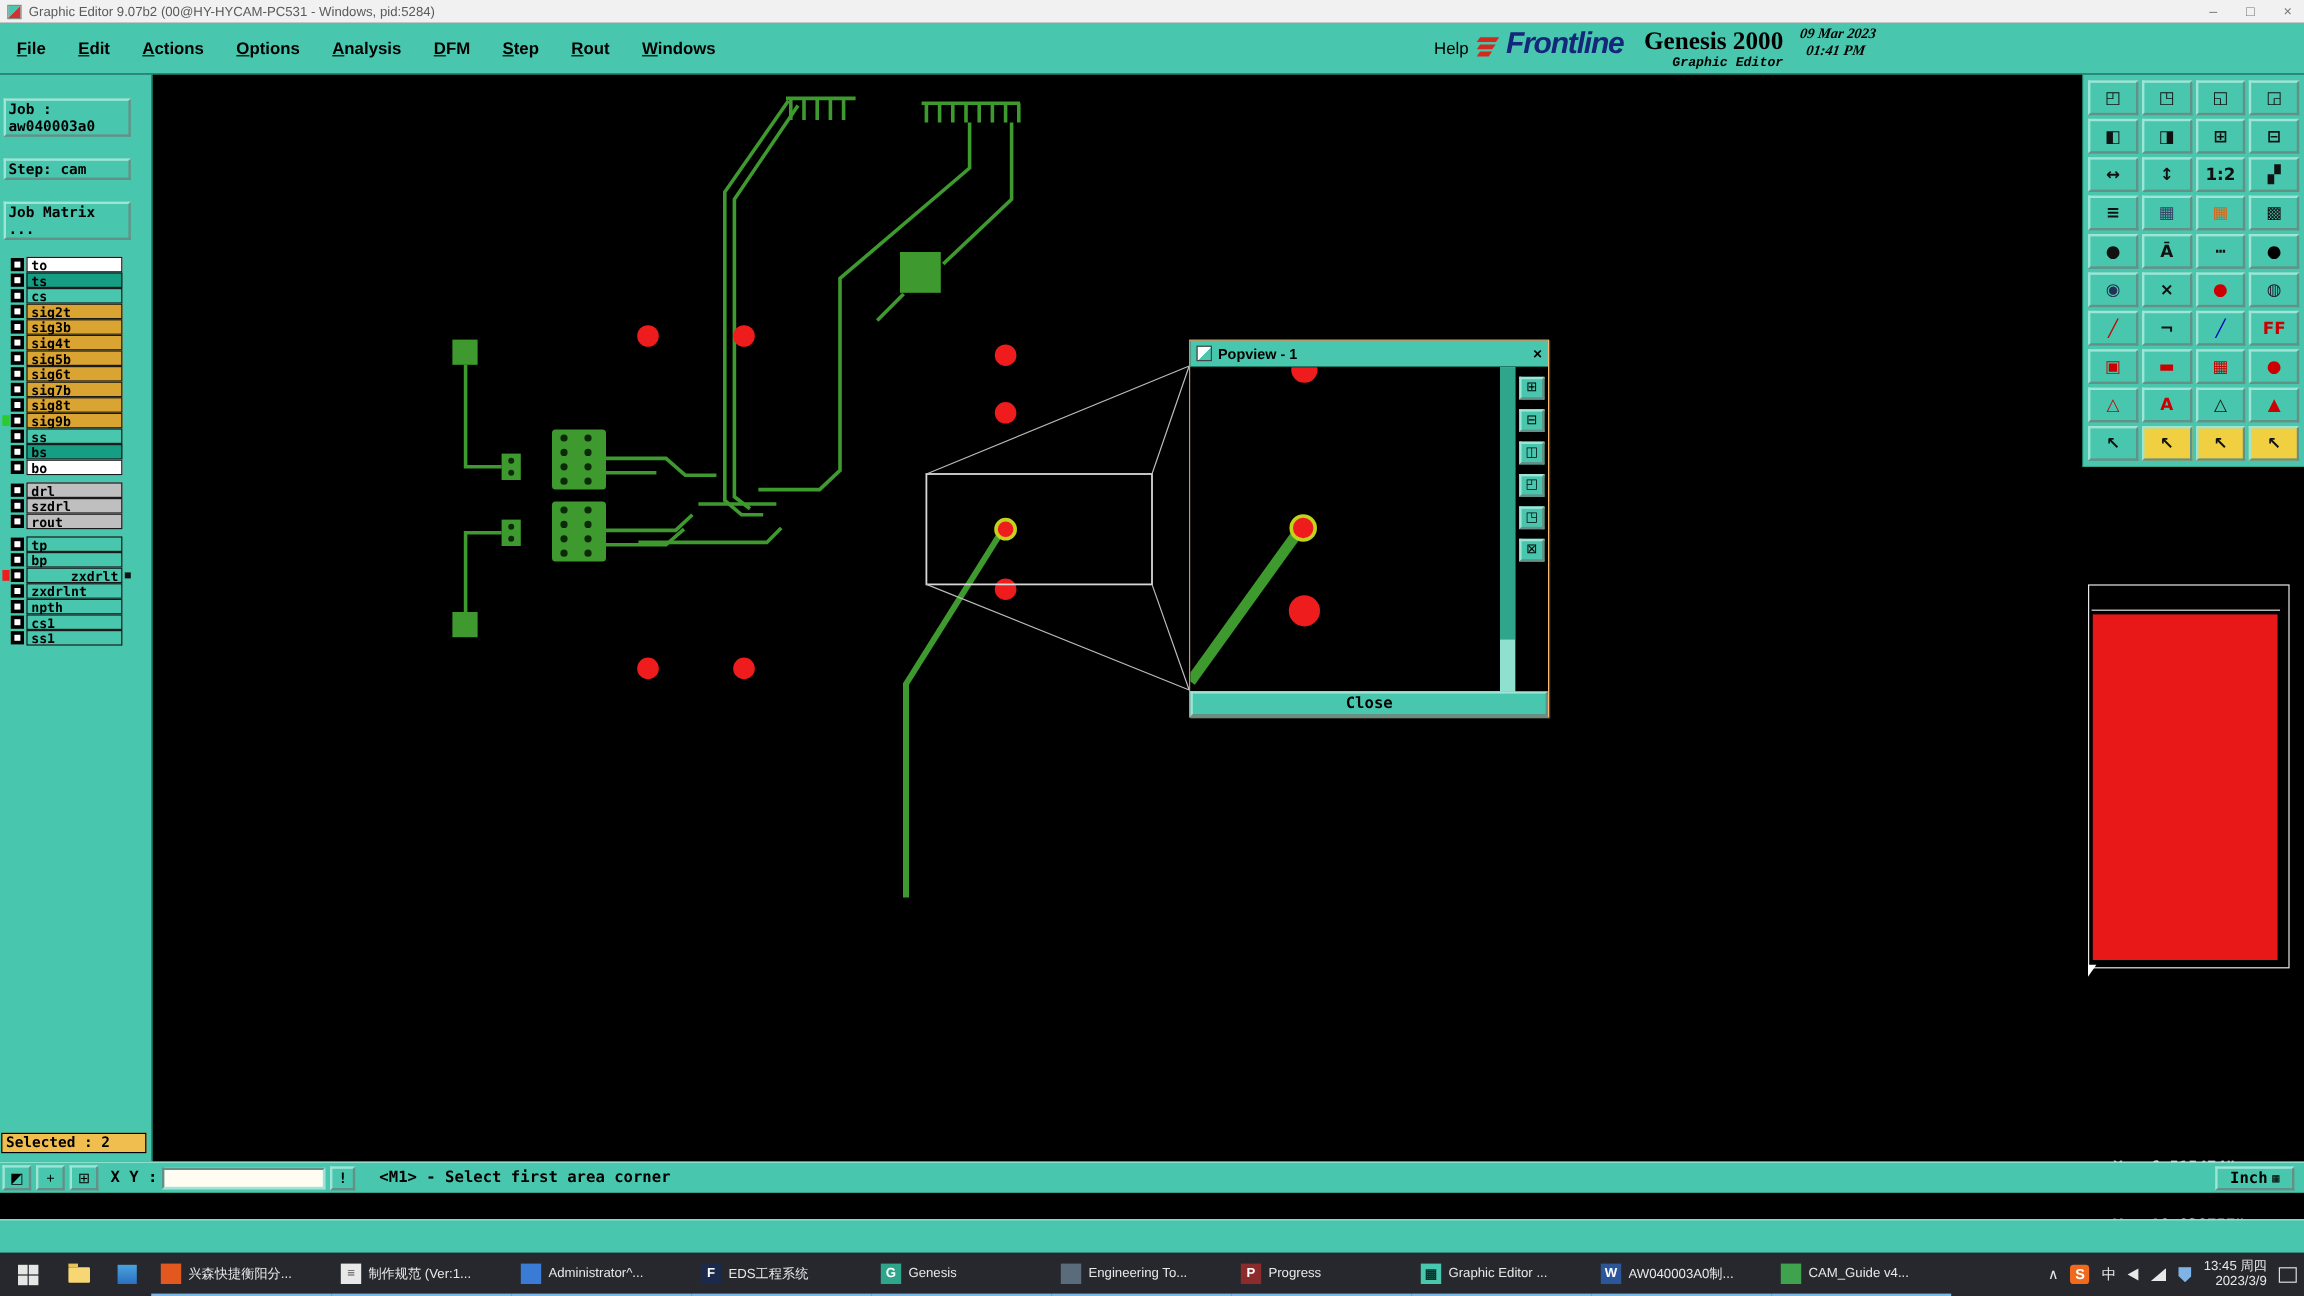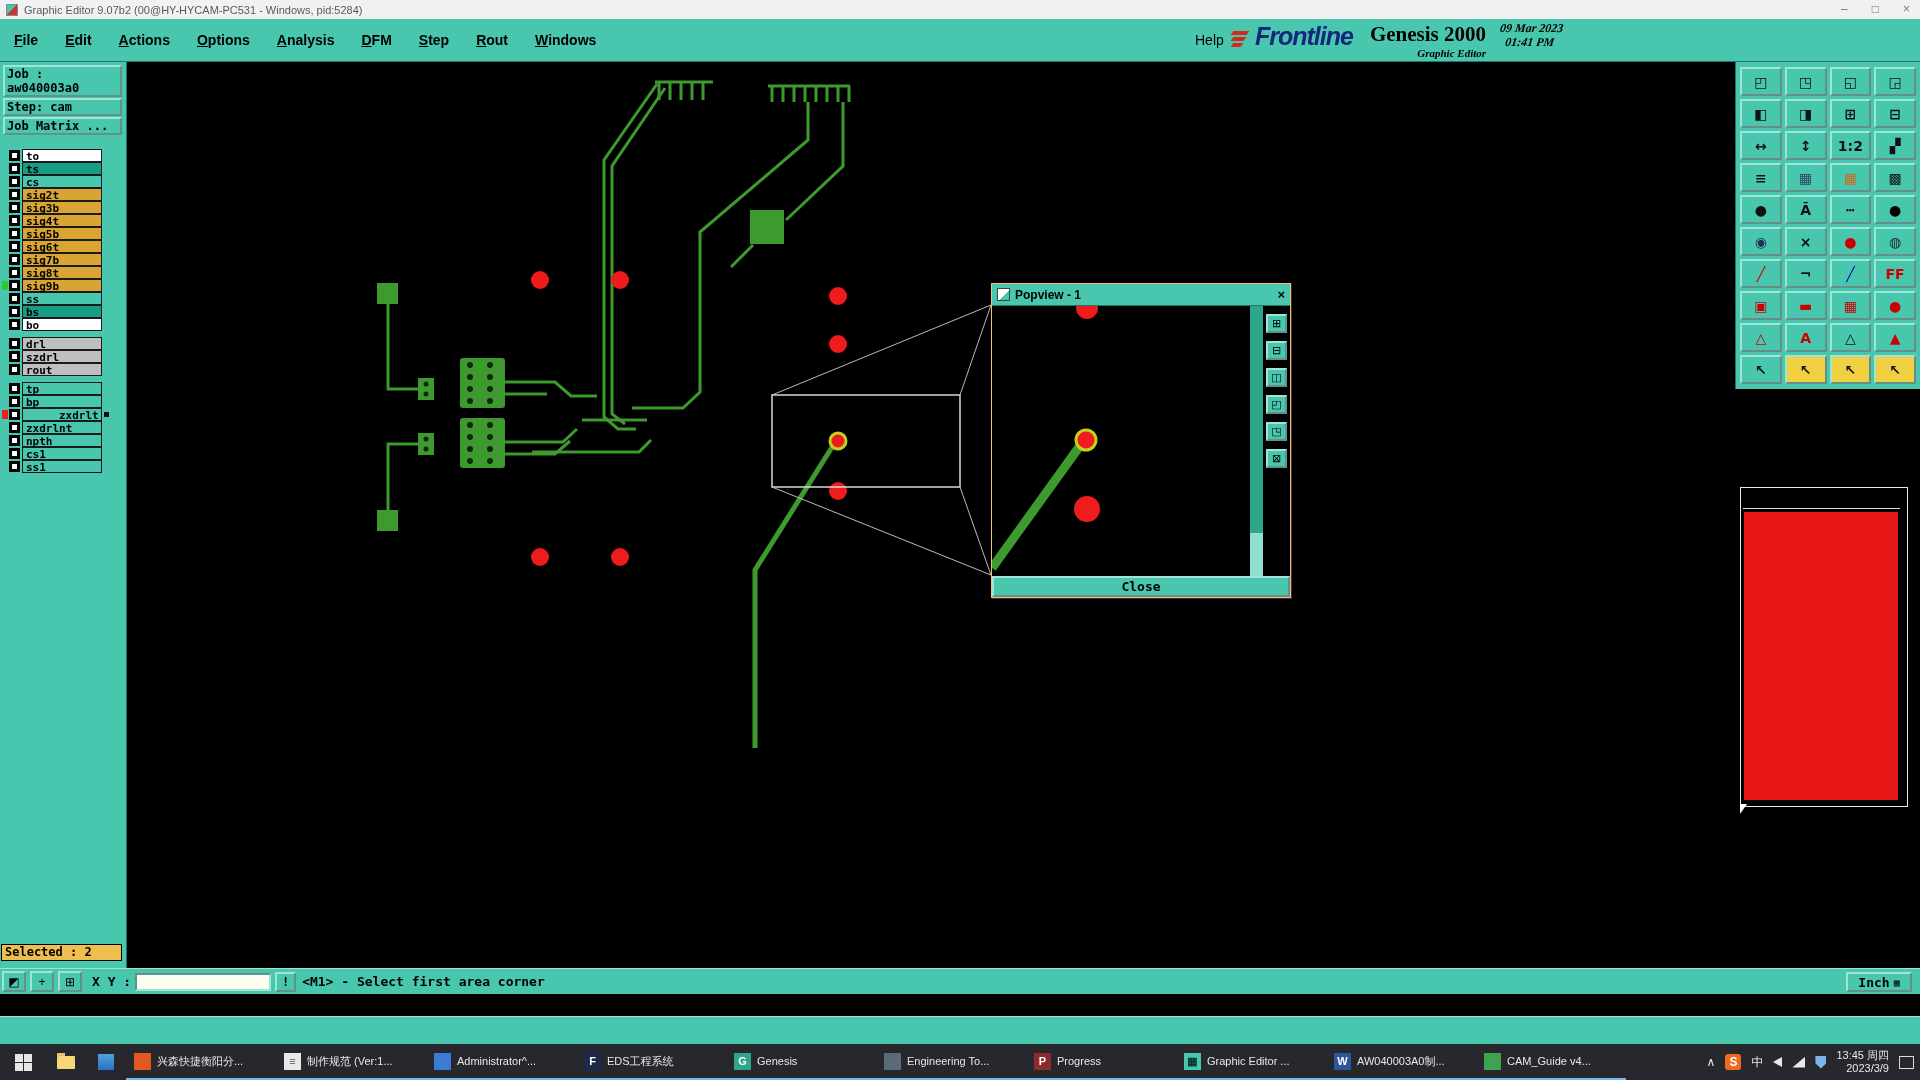--- a/index.html
+++ b/index.html
@@ -20,28 +20,28 @@
     font-weight:bold; font-size:14px; color:#000; z-index:15; }
   .menu-item::first-letter { text-decoration:underline; }
   .menu-help { position:absolute; left:1195px; font-weight:normal;text-align:center; }
   .branding { position:absolute; left:1232px; top:3px; display:flex; align-items:flex-start; gap:7px; }
   .fl-marks { display:flex; flex-direction:column; gap:2px; margin-top:9px; }
   .fl-marks i { display:block; height:4px; background:#D42A1E; transform:skewX(-35deg); }
   .fl-marks i:nth-child(1){ width:16px; } .fl-marks i:nth-child(2){ width:13px; } .fl-marks i:nth-child(3){ width:10px; }
   .fl-text { color:#15277B; font-style:italic; font-weight:bold; font-size:25px; letter-spacing:-1px; }
   .prod-col { display:flex; flex-direction:column; align-items:flex-end; margin-left:10px; }
   .product { font-family:"Liberation Serif",serif; font-weight:bold; font-size:21px; }
-  .subtitle { font-family:Liberation Serif, serif; font-style:italic; font-weight:bold; font-size:11px;text-align:center; }
+  .subtitle { font-family:Liberation Mono, monospace; font-style:italic; font-weight:bold; font-size:11px;text-align:center; }
   .date-block { font-family:"Liberation Serif",serif; font-style:italic; font-weight:bold; font-size:12px;
     transform:skewX(-8deg); line-height:1.15; margin-left:6px; }
 
   
   #leftpanel { position:absolute; left:0; top:62px; width:127px; height:906px; background:#49C7AE;
     border-right:1px solid #1E7A66; padding:2px; z-index:5; }
-  .job-box { display:block; width:119px; margin:1px 0 0 1px; background:#49C7AE; border:2px outset #9FE5D6;
+  .job-box { display:block; width:106px; margin:18px 0 0 1px; background:#49C7AE; border:2px outset #9FE5D6;
     font:bold 12px "DejaVu Sans Mono",monospace; color:#000; padding:0 2px; line-height:14px; text-align:left; }
   .layer-list { margin-top:14px; }
   .layer-group { margin-bottom:6px; }
   .lrow { display:flex; align-items:center; height:13px; }
   .lmark { width:6px; height:9px; margin-right:1px; flex:none; }
   .lchk { width:11px; height:11px; background:#000; position:relative; margin-right:2px; flex:none; }
   .lchk::after { content:""; position:absolute; left:3px; top:3px; width:5px; height:5px; background:#fff; }
   .lname { width:80px; height:13px; line-height:12px; font:bold 11px "DejaVu Sans Mono",monospace;
     color:#000; padding-left:3px; border:1px solid #1a1a1a; background:#49C7AE; }
   .lmark2 { width:5px; height:5px; margin-left:2px; flex:none; }
@@ -86,21 +86,21 @@
 
   
   #row-tools { position:absolute; left:0; top:968px; width:1920px; height:26px; background:#49C7AE;
     border-top:1px solid #9FE5D6; display:flex; align-items:center; padding-left:2px; gap:4px; z-index:6; }
   .mini-btn { width:24px; height:21px; background:#49C7AE; border:2px outset #9FE5D6; font-size:12px; padding:0; }
   .xy-label { font:bold 13px "DejaVu Sans Mono",monospace; margin-left:6px; }
   .xy-input { width:136px; height:18px; border:2px inset #9FE5D6; background:#FFFDF2;
     font:12px "DejaVu Sans Mono",monospace; }
   .alert-btn { width:21px; height:20px; background:#49C7AE; border:2px outset #9FE5D6;
     font:bold 12px "DejaVu Sans Mono",monospace; }
-  .prompt { font:bold 13px "DejaVu Sans Mono",monospace; margin-left:2px; }
+  .prompt { font:bold 13px "DejaVu Sans Mono",monospace; margin-left:16px; }
   .units-btn { position:absolute; right:8px; top:3px; height:20px; width:66px; background:#49C7AE;
     border:2px outset #9FE5D6; font:bold 13px "DejaVu Sans Mono",monospace;
     display:flex; align-items:center; justify-content:center; gap:4px; }
   .units-ic { font-size:10px; }
   #row-status { position:absolute; left:0; top:994px; width:1920px; height:22px; background:#49C7AE;
     border-top:1px solid #1E7A66; z-index:6; }
   .status-text { position:absolute; left:775px; top:3px; transform:translateX(-50%);
     font:bold 13px "DejaVu Sans Mono",monospace; }
   #row-filler { position:absolute; left:0; top:1016px; width:1920px; height:28px; background:#49C7AE;
     border-top:1px solid #9FE5D6; z-index:6; }

